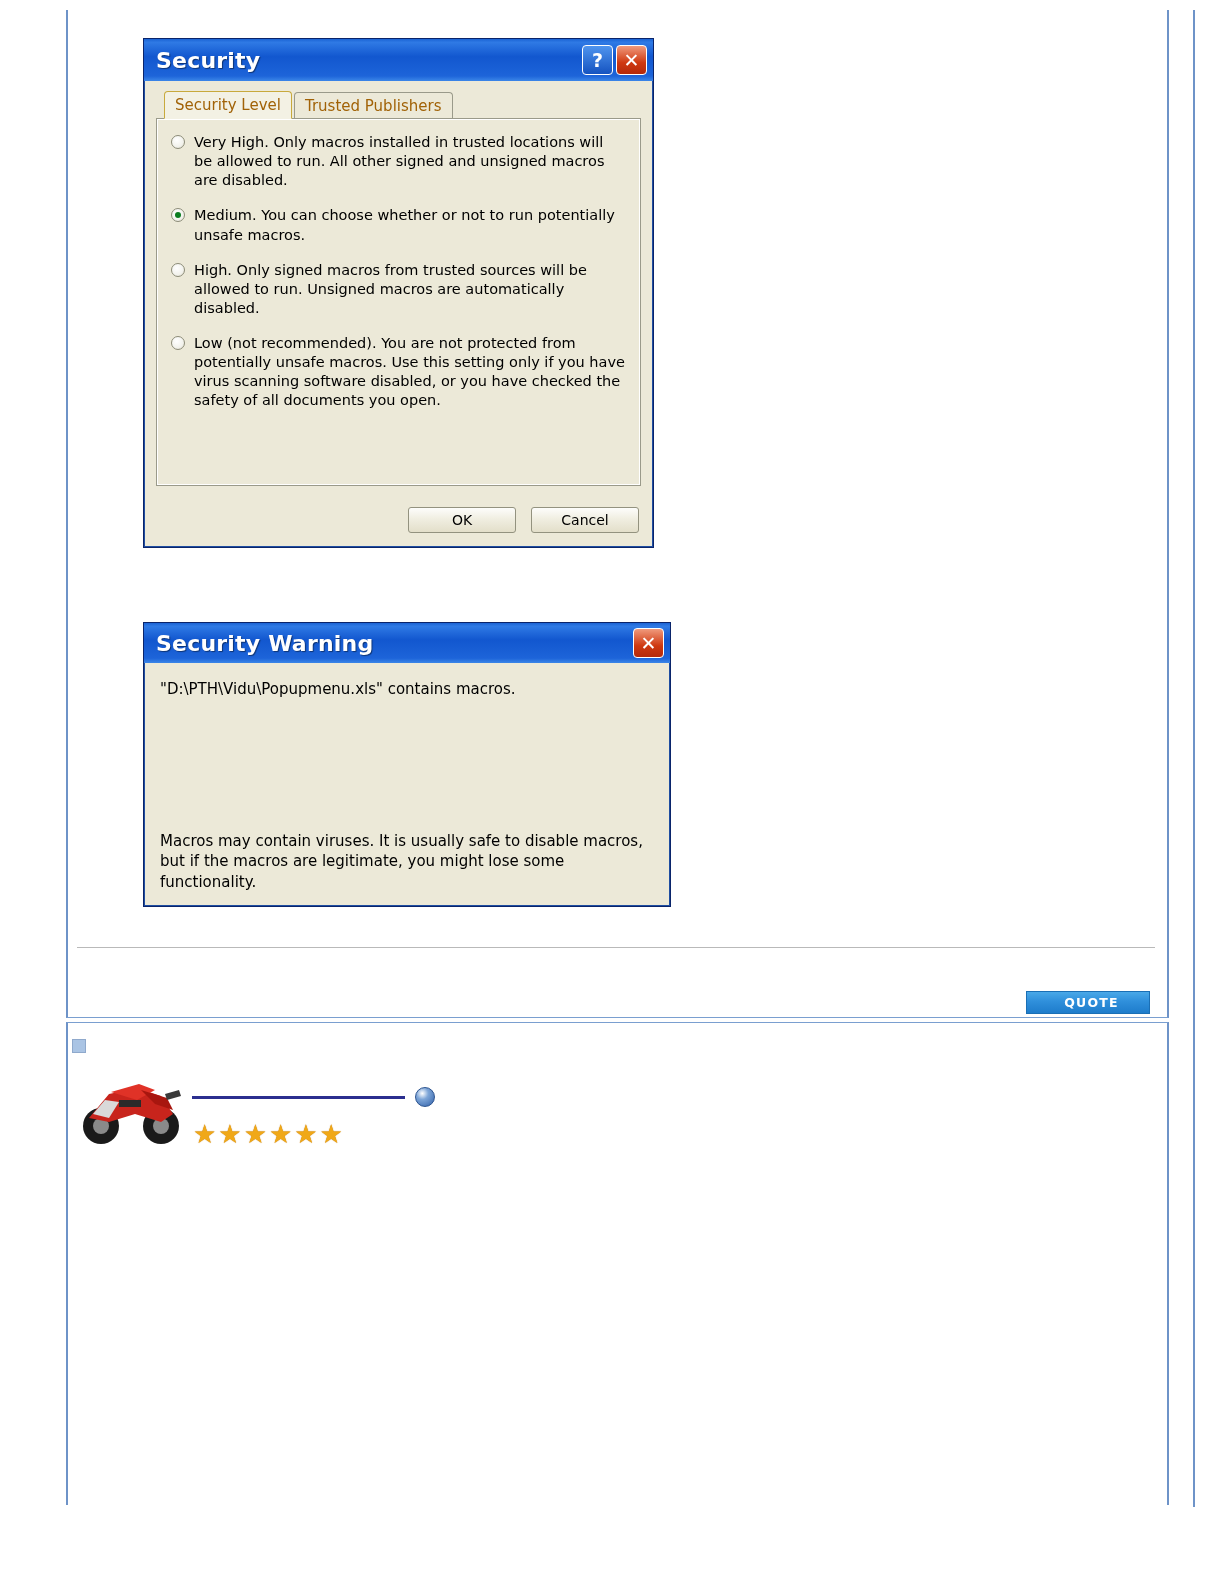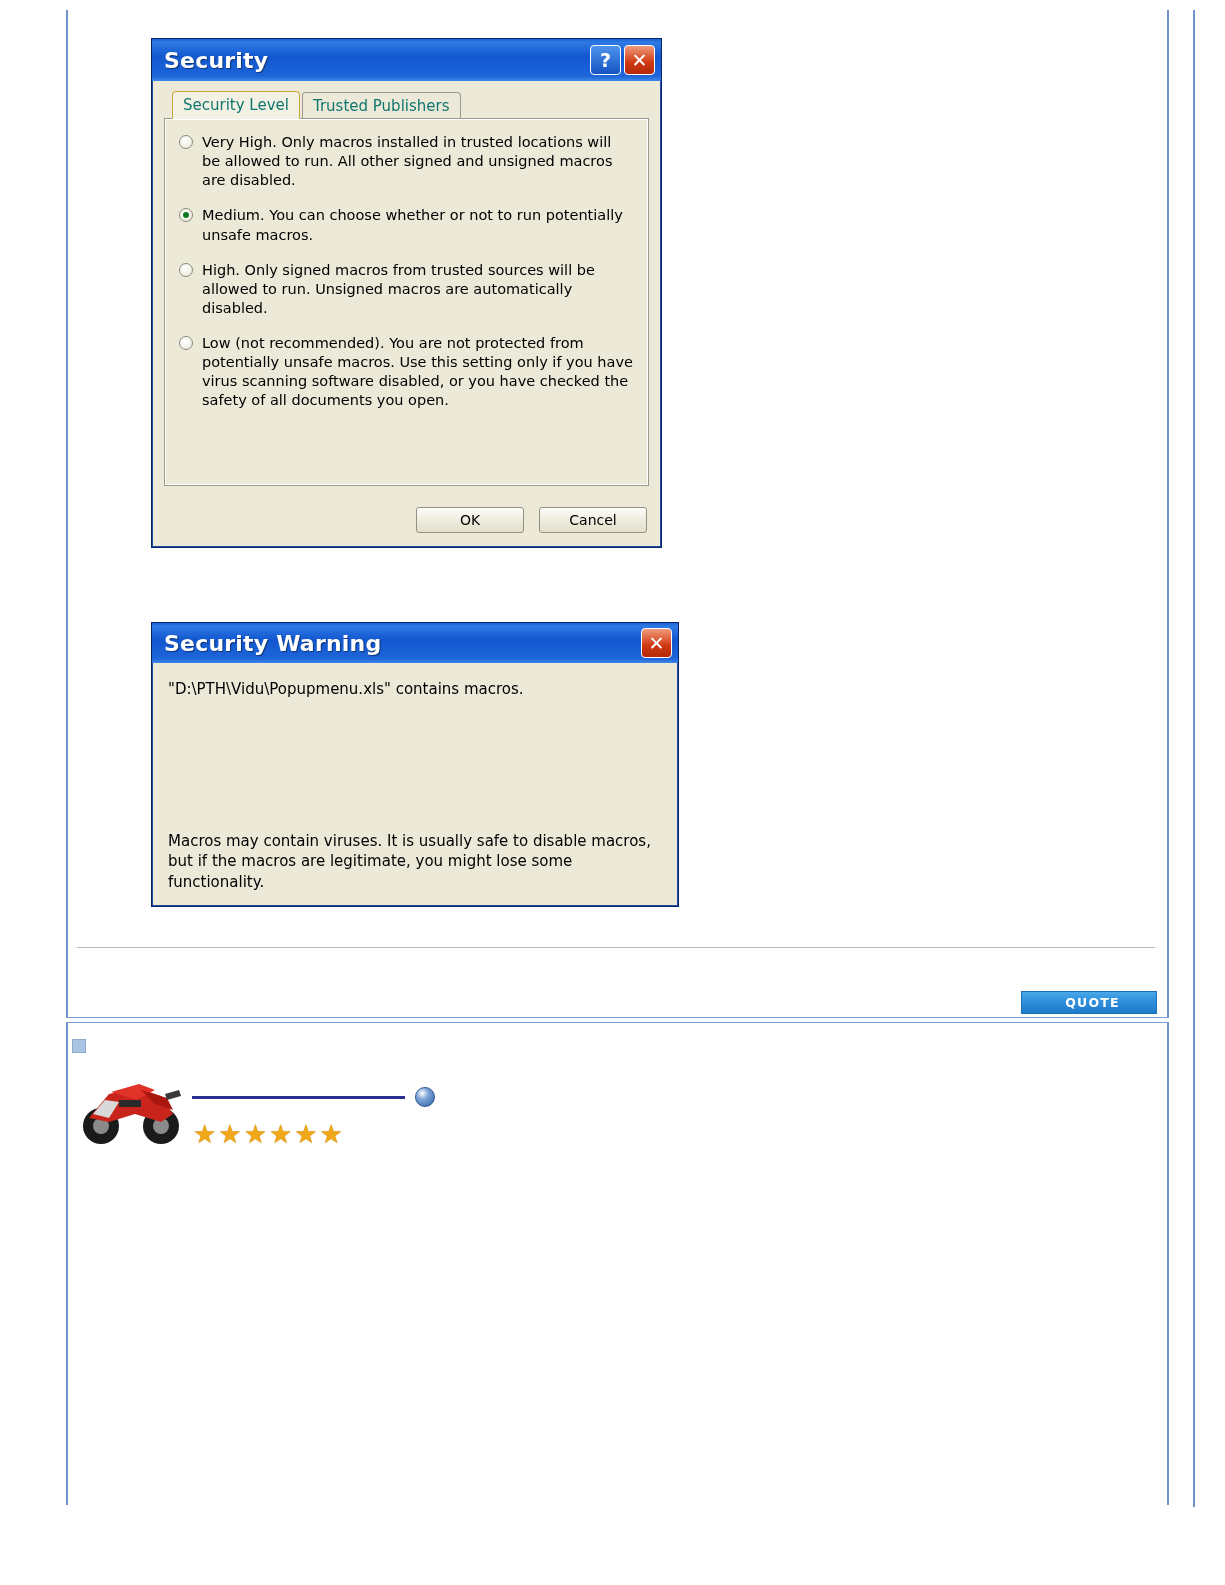--- a/index.html
+++ b/index.html
@@ -43,21 +43,20 @@
     background: #6e93c8;
   }
 
   
   .xp-dialog {
     position: absolute;
     background: #ece9d8;
     border: 1px solid #0a246a;
     border-radius: 0;
     box-shadow: 0 0 0 1px #1f4ea1 inset;
-    margin-left: 8px;
   }
   #security-dialog { left: 75px; top: 28px; width: 511px; height: 510px; }
 
   .xp-titlebar {
     height: 42px;
     background: linear-gradient(to bottom, #1b63d4 0%, #2f7ae5 8%, #1257cf 42%, #1d64d9 88%, #3b86e8 100%);
     display: flex;
     align-items: center;
     padding: 0 6px 0 12px;
     position: relative;
@@ -81,21 +80,21 @@
     font-family: "DejaVu Sans", "Liberation Sans", sans-serif;
   }
   .xp-btn.help { background: linear-gradient(to bottom,#4f94ee,#1553c0); }
   .xp-btn.close { background: linear-gradient(to bottom,#f09a7c,#cf3810 60%,#b4290b); }
 
   .xp-body { padding: 10px 12px 12px 12px; position: relative; height: calc(100% - 42px); }
 
   
   .tabstrip { display: flex; align-items: flex-end; height: 28px; padding-left: 8px; }
   .tab {
-    font-size: 15px; color: #0f766e;
+    font-size: 15px; color: #a16207;
     padding: 4px 10px 4px 10px;
     border: 1px solid #9a9a8a;
     border-bottom: none;
     background: #ece9d8;
     margin-right: 2px;
     border-radius: 4px 4px 0 0;
     position: relative;
   }
   .tab.active {
     background: #f3f1e4;
@@ -175,22 +174,22 @@
     outline-offset: -4px;
     border: 2px solid #30568f;
   }
 
   
   .hr-line {
     position: absolute; left: 75px; top: 947px; width: 1078px; height: 1px;
     background: #b9b9b9;
   }
   .quote-button {
-    position: absolute; right: 10px; top: 981px;
-    width: 136px; height: 23px;
+    position: absolute; right: 17px; top: 981px;
+    width: 124px; height: 23px;
     background: linear-gradient(to bottom,#49a8e8 0%,#2f8fdb 45%,#1e7ccb 100%);
     border: 1px solid #1a6fb5;
     color: #ffffff;
     font-size: 12.5px; font-weight: bold; letter-spacing: 1.2px;
     display: flex; align-items: center; justify-content: center;
     font-family: "DejaVu Sans", "Liberation Sans", sans-serif;
     padding-left: 7px;
   }
 
   

